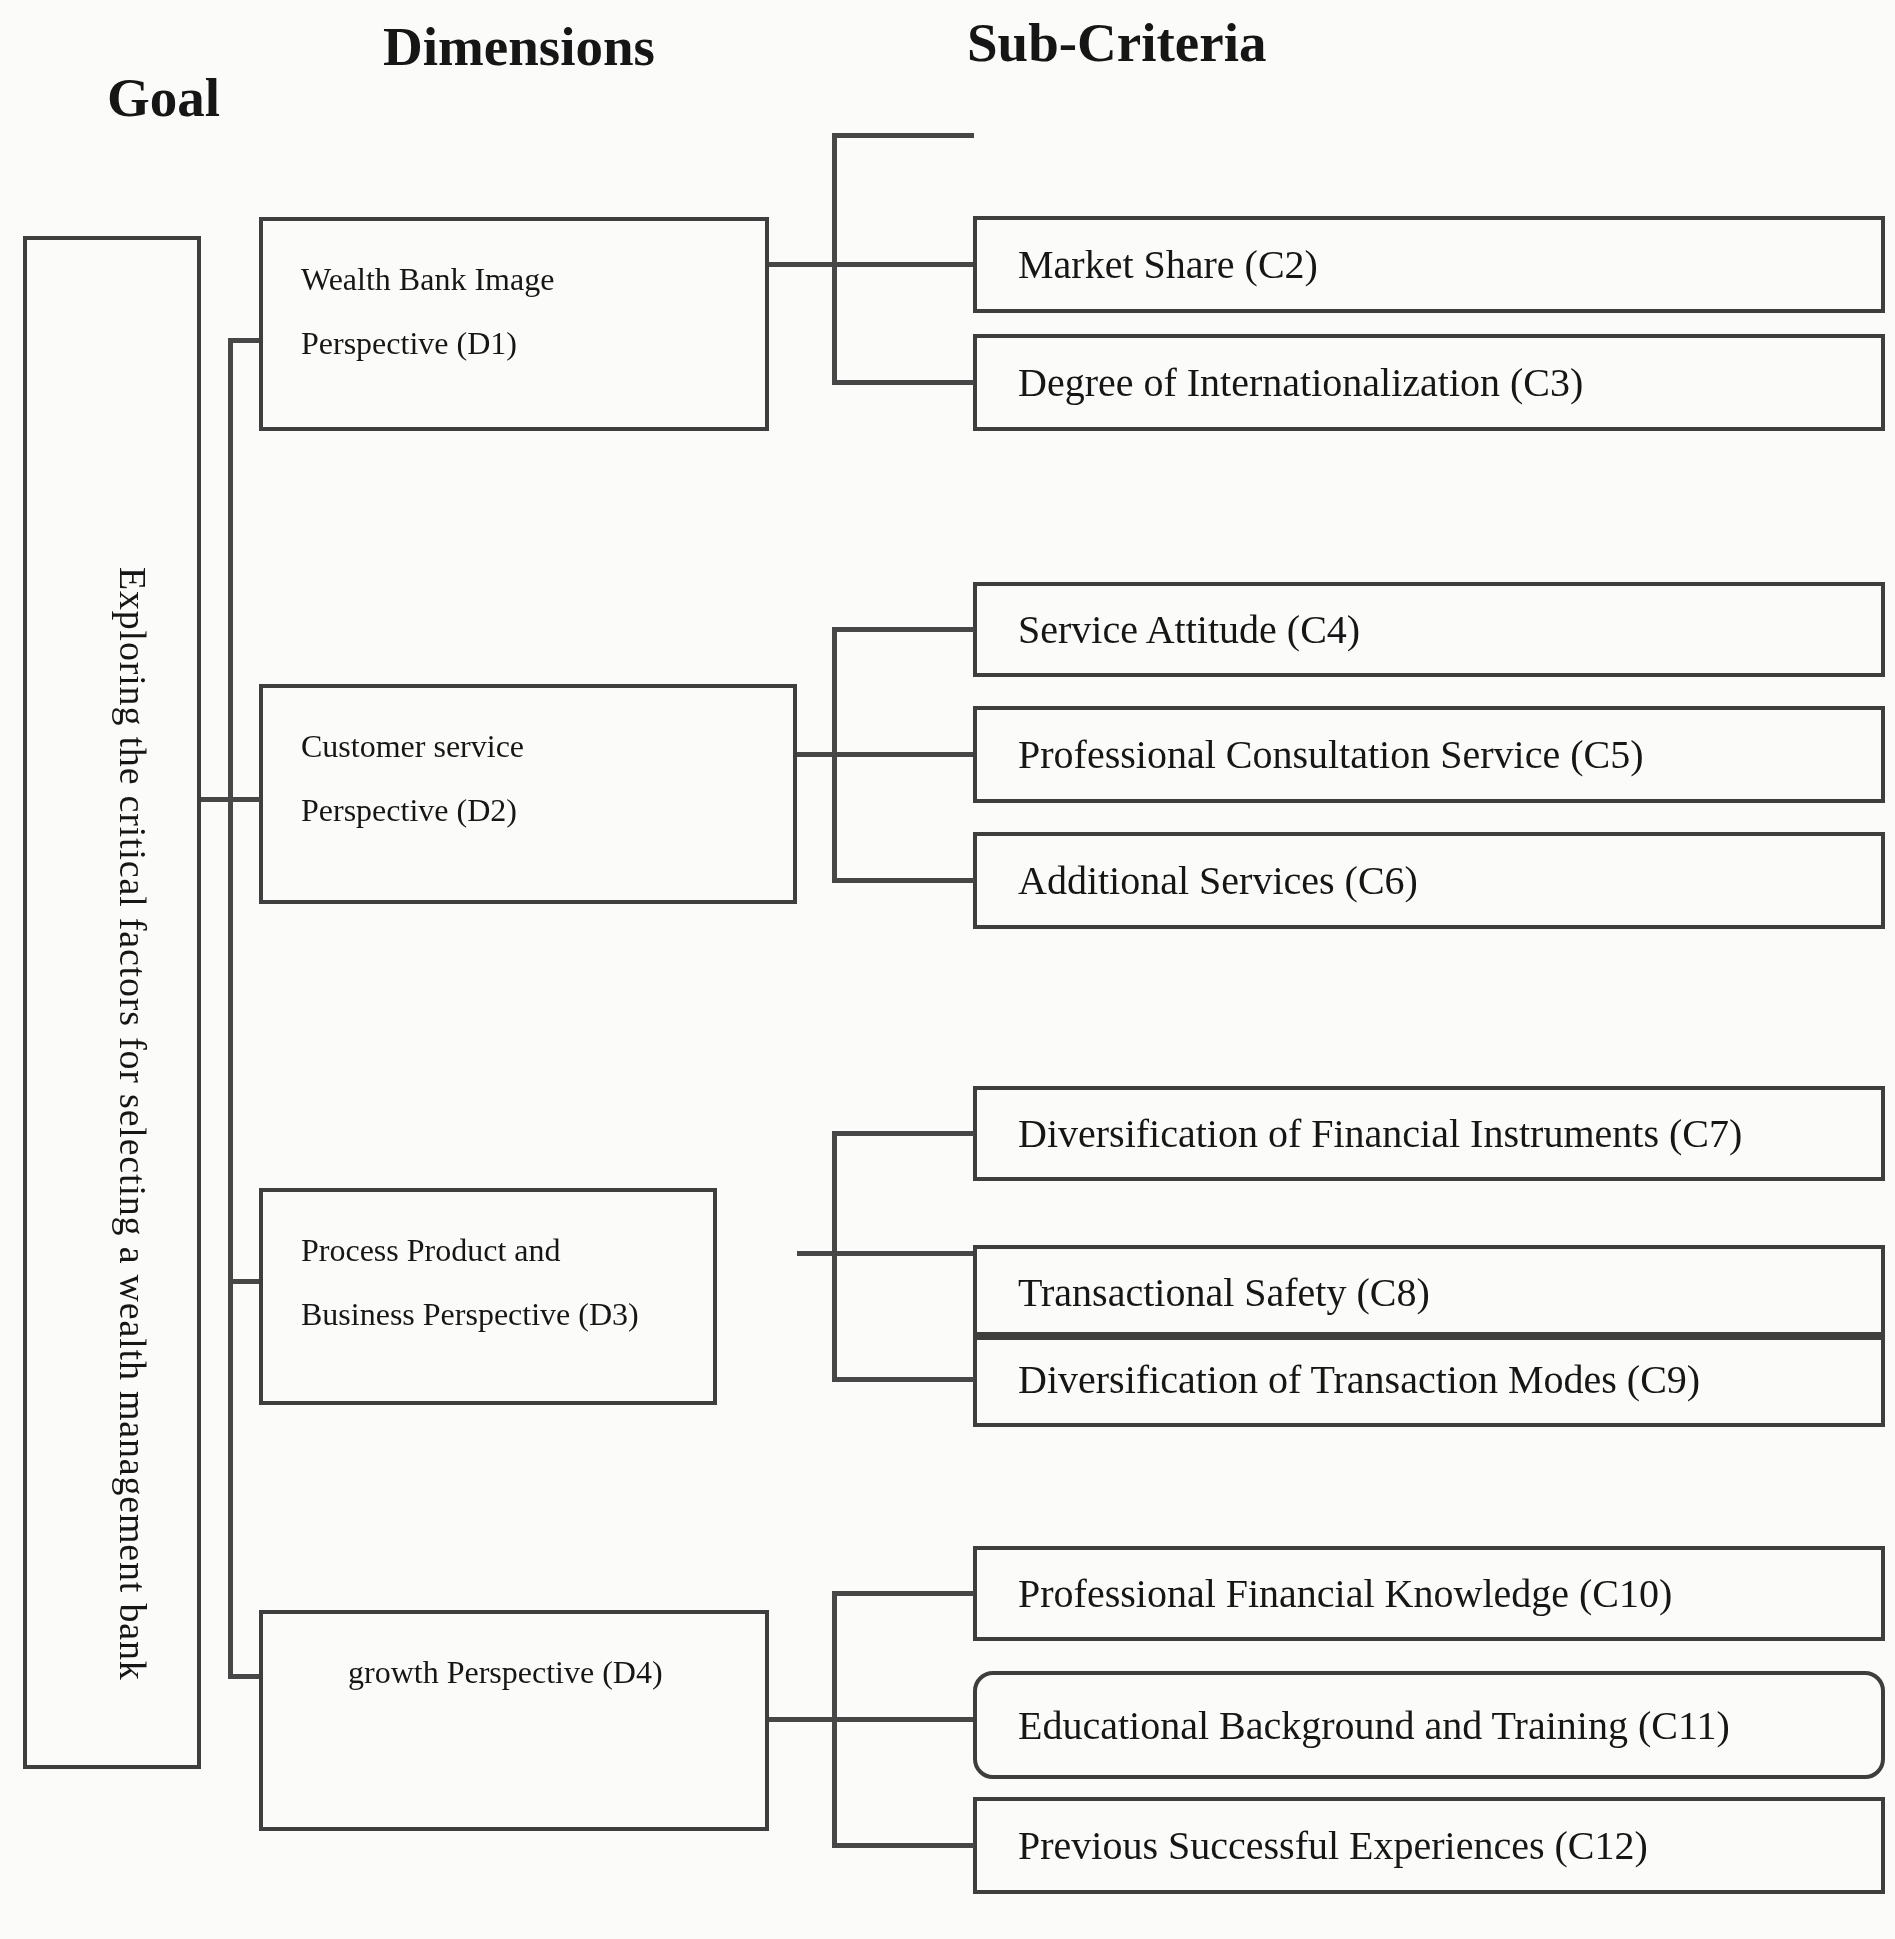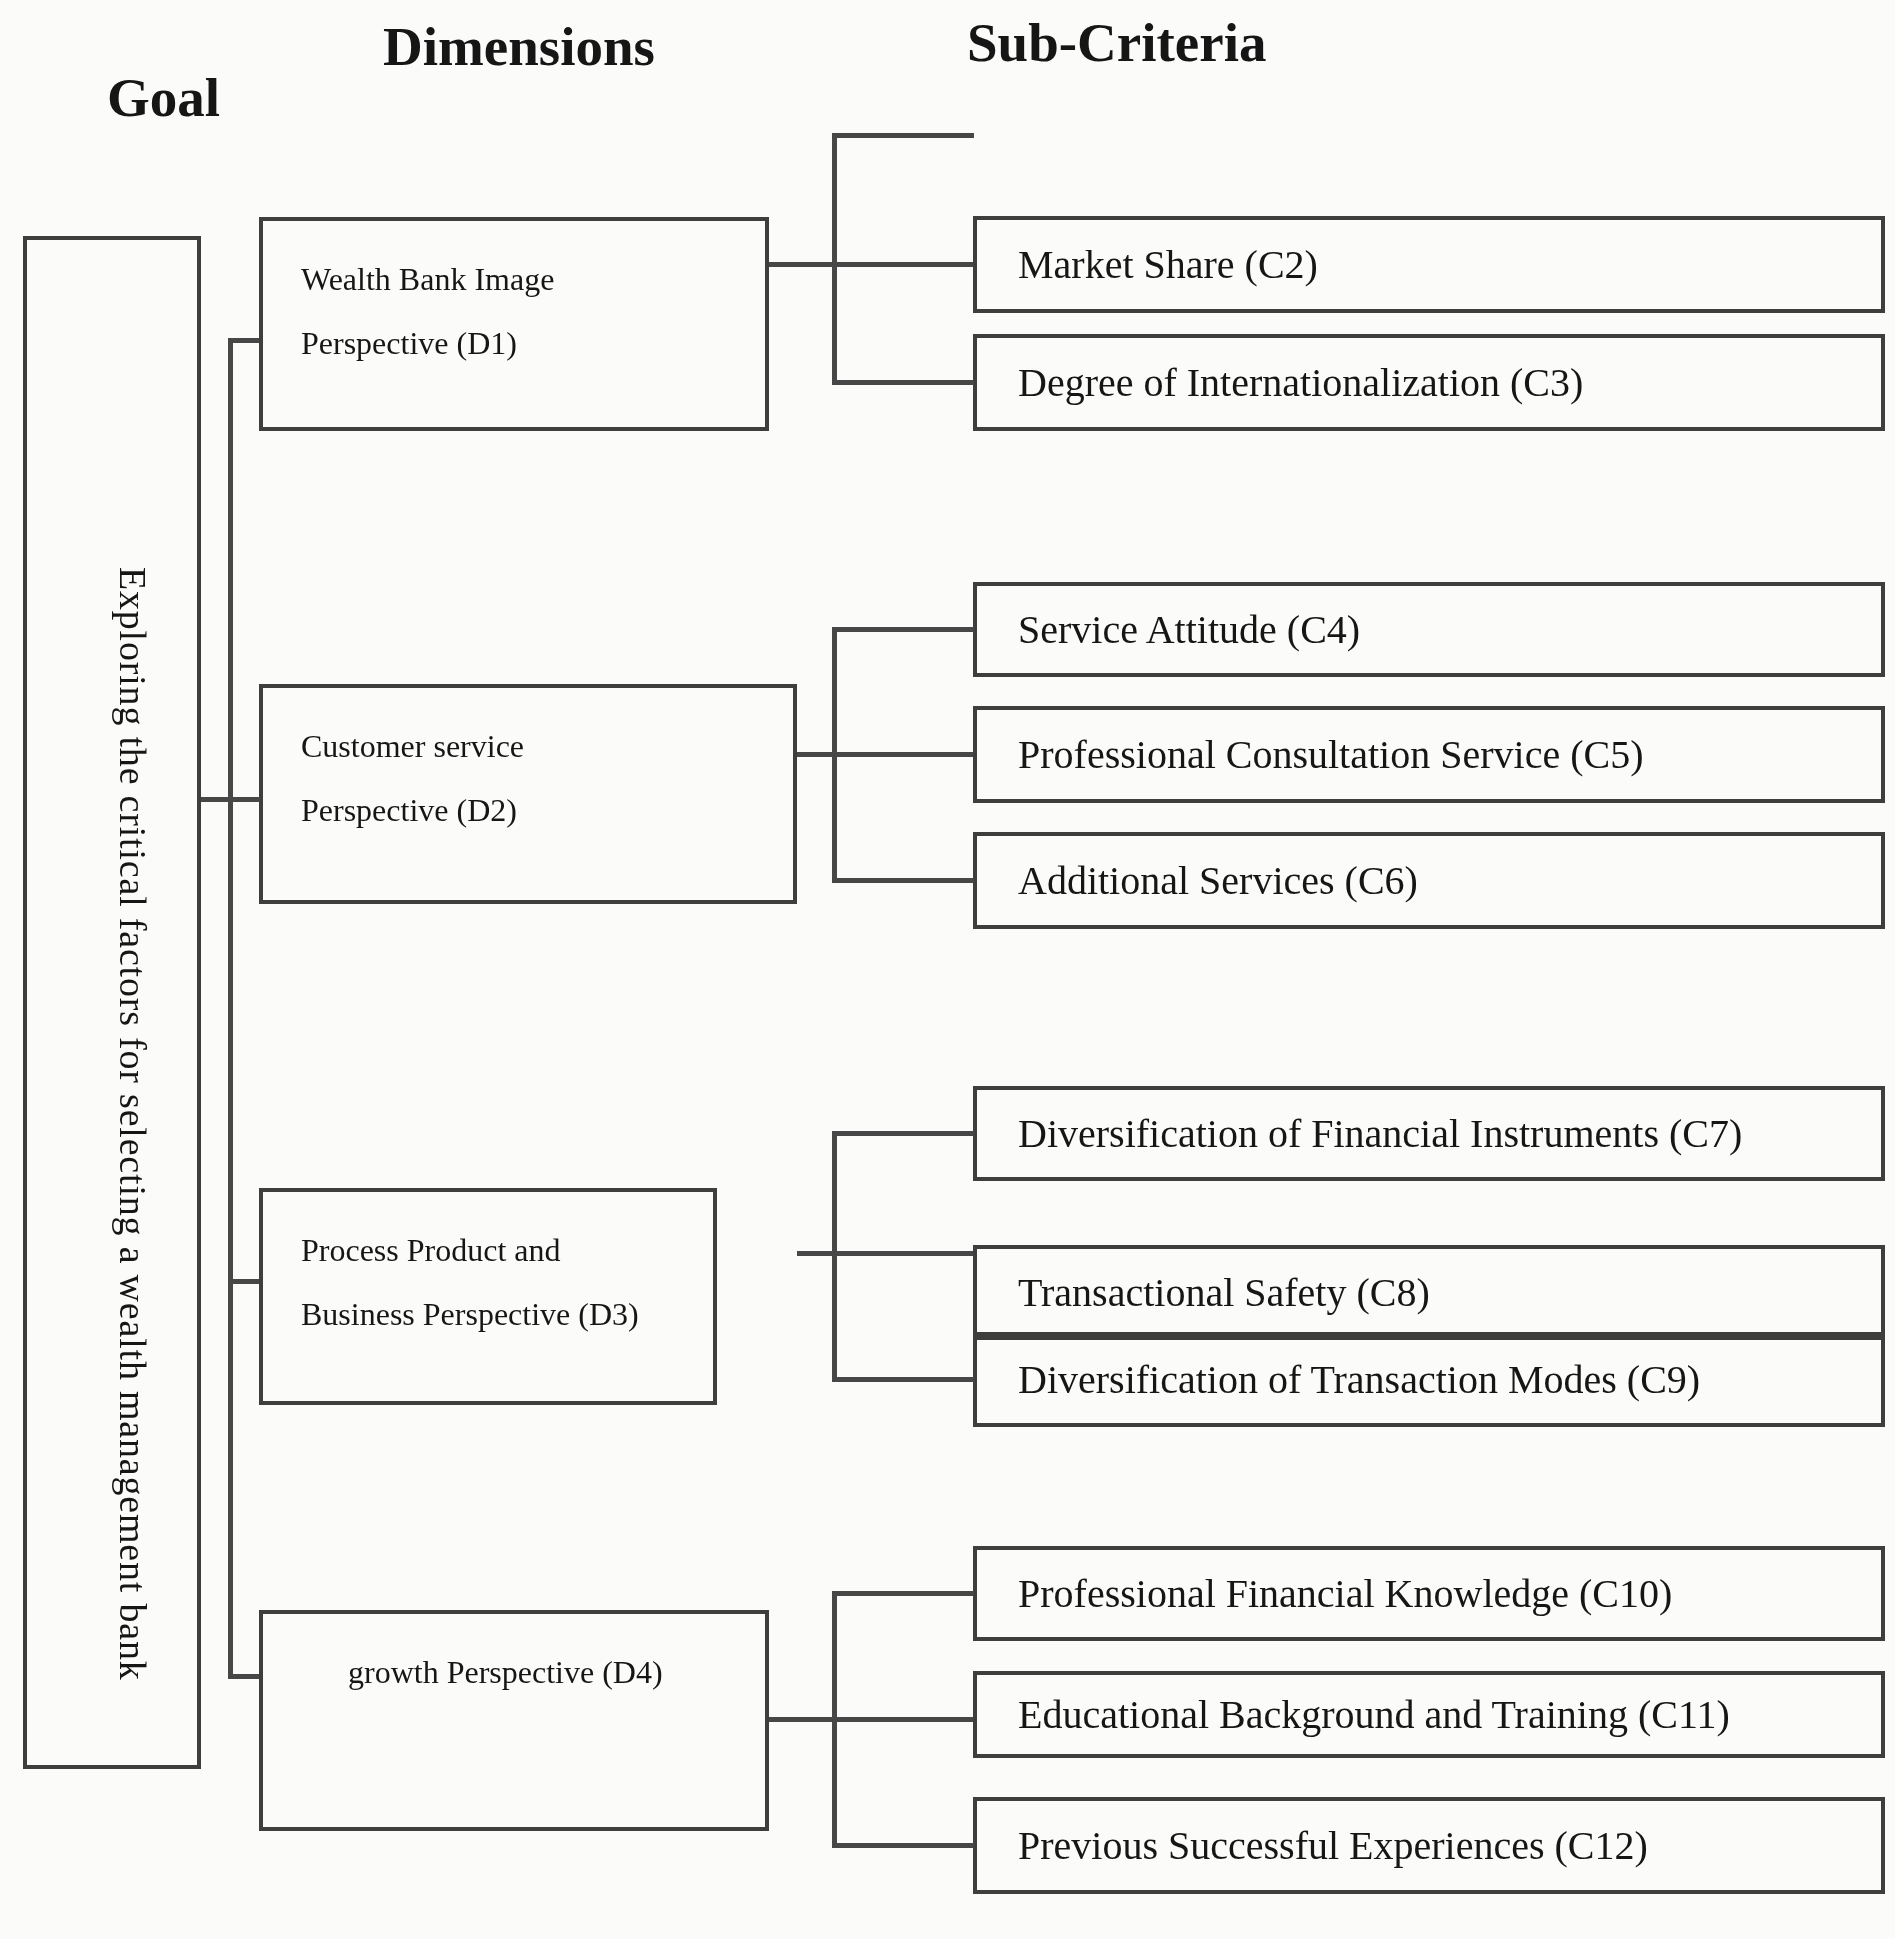--- a/index.html
+++ b/index.html
@@ -37,21 +37,21 @@
   #c1{top:88px;height:95px;}
   #c2{top:216px;height:97px;}
   #c3{top:334px;height:97px;}
   #c4{top:582px;height:95px;}
   #c5{top:706px;height:97px;}
   #c6{top:832px;height:97px;}
   #c7{top:1086px;height:95px;}
   #c8{top:1206px;height:95px;margin-top:39px;}
   #c9{top:1332px;height:95px;}
   #c10{top:1546px;height:95px;}
-  #c11{top:1671px;height:87px;}
+  #c11{top:1671px;height:108px;border-radius:20px;}
   #c12{top:1797px;height:97px;}
 
   .hline,.vline{position:absolute;background:var(--line);}
 
   
   #ln-goal-d2{left:201px;top:797px;width:59px;height:4.6px;}
   #ln-trunk{left:228px;top:338px;width:5.3px;height:1340px;}
   #ln-d1{left:228px;top:338px;width:31px;height:4.6px;}
   #ln-d3{left:228px;top:1279px;width:31px;height:4.6px;}
   #ln-d4{left:228px;top:1674px;width:31px;height:4.6px;}

